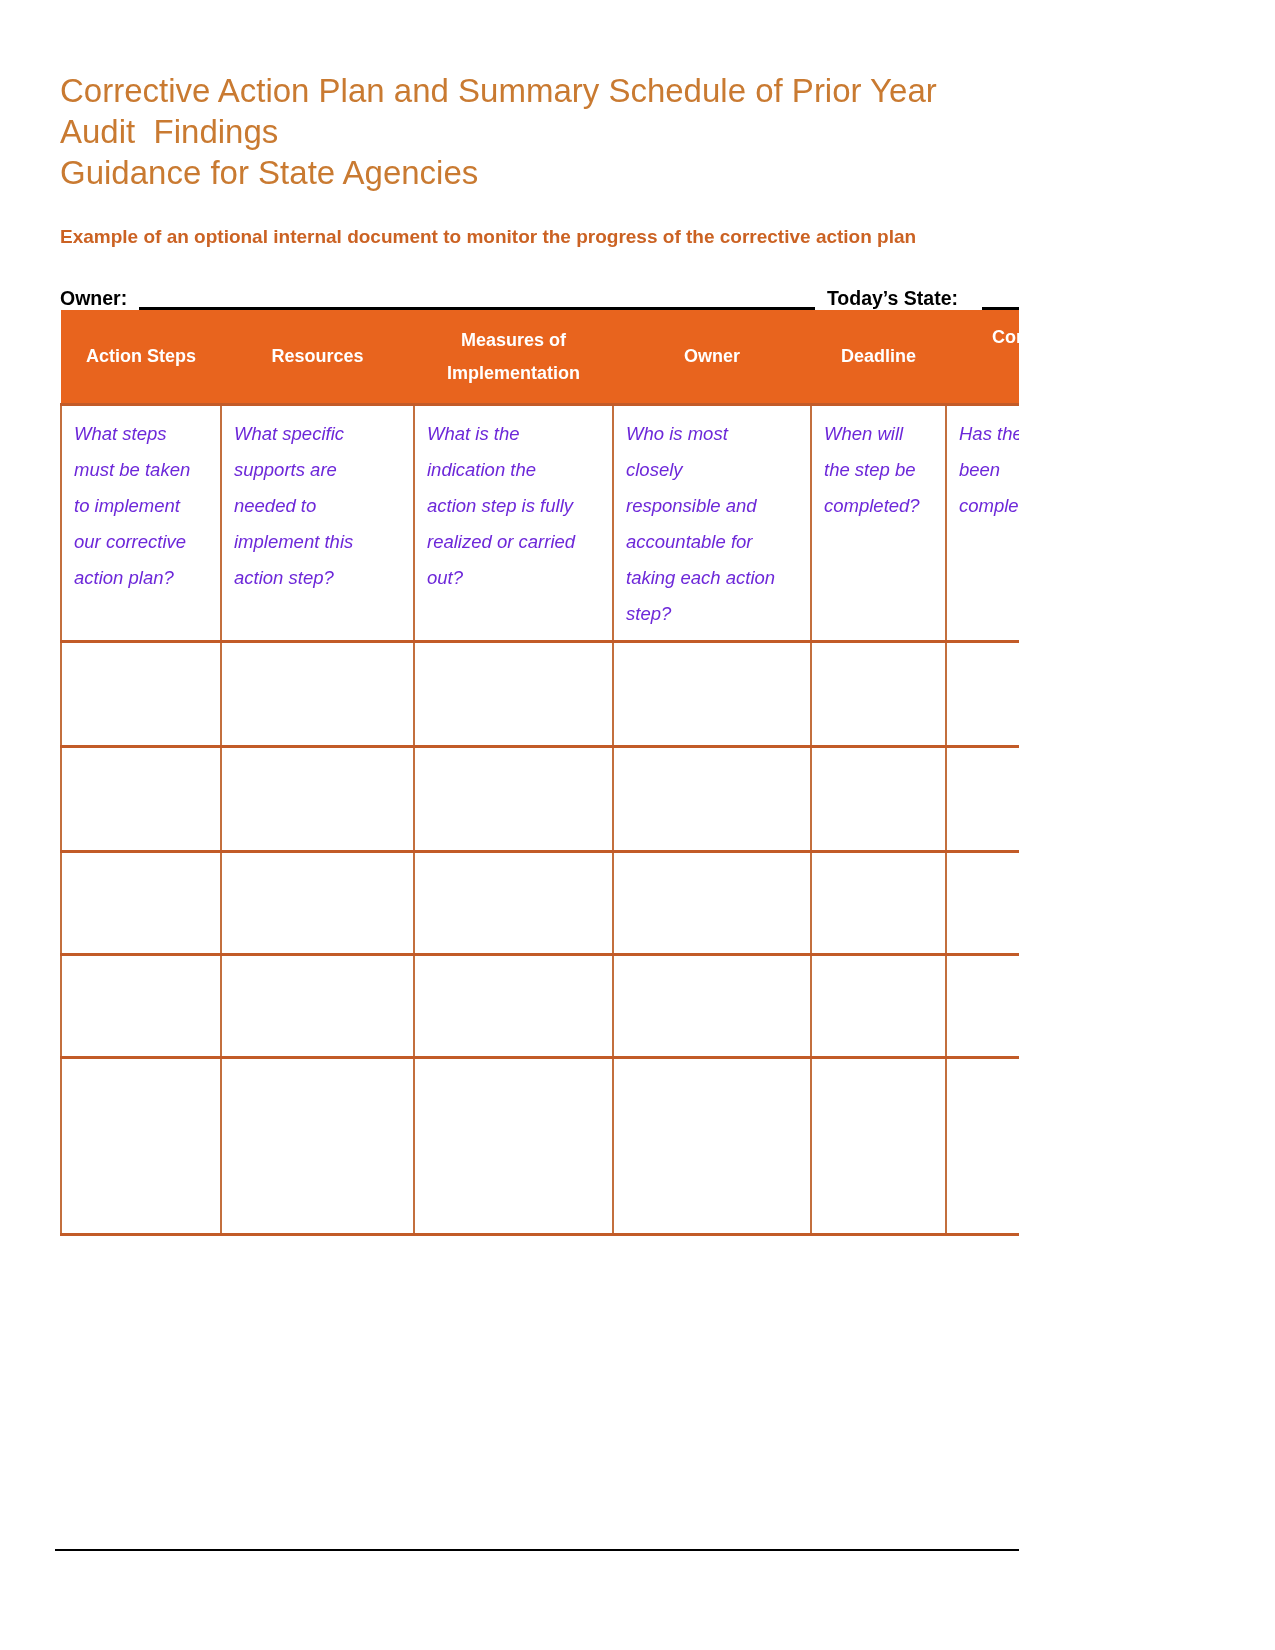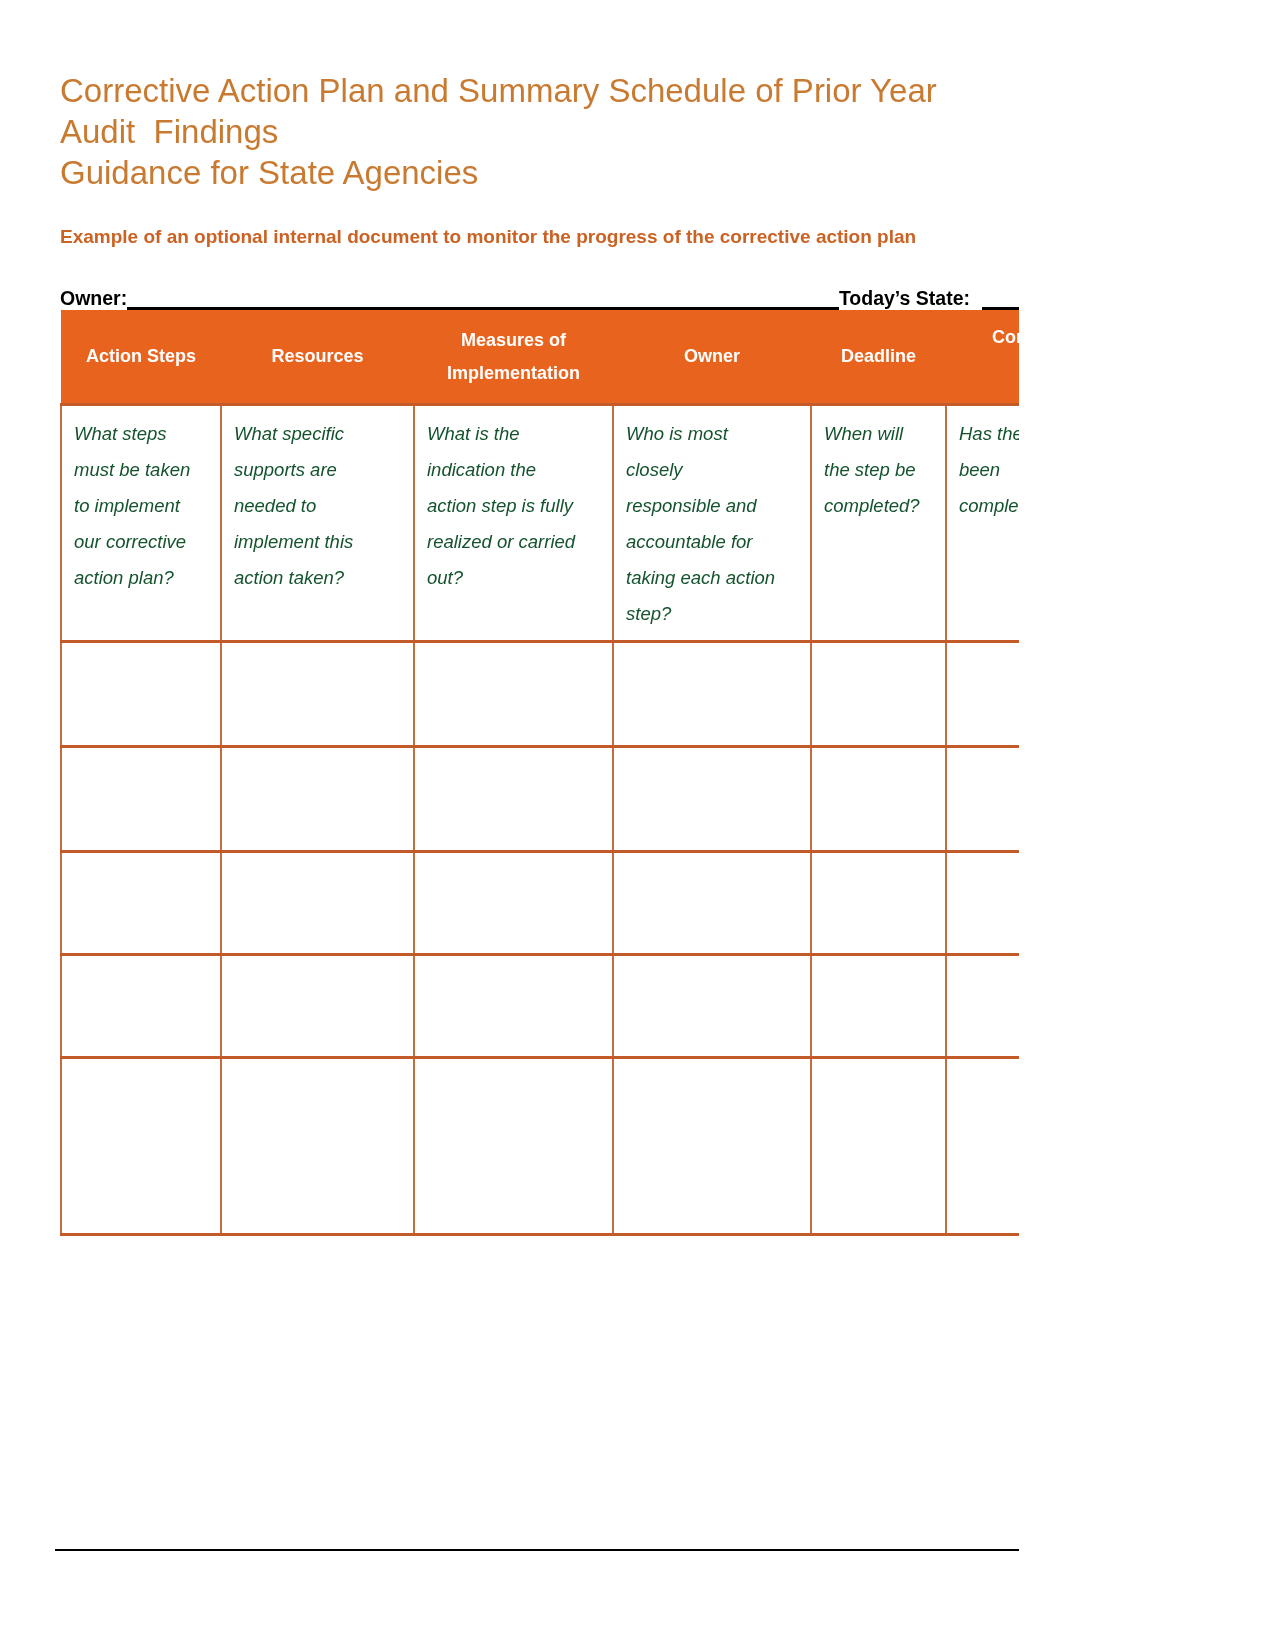--- a/index.html
+++ b/index.html
@@ -40,20 +40,21 @@
   }
 
   .owner-row {
     display:flex;
     align-items:flex-end;
     margin-top:38px;
     width:1070px;
     font-size:19.5px;
     font-weight:700;
     line-height:24px;
+    gap:12px;
   }
   .owner-row .lbl { white-space:nowrap; }
   .fill-line {
     display:inline-block;
     border-bottom:3px solid #000;
     height:20px;
     box-sizing:border-box;
   }
   .fill-line.long { flex:1 1 auto; }
   .fill-line.short { width:148px; margin-left:12px; }
@@ -98,21 +99,21 @@
     border-top:3px solid #c25b28;
     border-bottom:3px solid #c25b28;
   }
   .desc-row td {
     vertical-align:top;
     padding:10px 6px 8px 12px;
     font-style:italic;
     font-size:18.5px;
     line-height:36px;
     white-space:pre-line;
-    color:#14532d;
+    color:#6d28d9;
   }
   tr.er-a td { height:100px; }
   tr.er-b td { height:98px; }
   tr.er-c td { height:172px; }
 
   .footer-line {
     position:absolute;
     left:55px;
     top:1549px;
     width:1133px;
@@ -171,21 +172,21 @@
         <tr class="desc-row">
           <td>What steps
 must be taken
 to implement
 our corrective
 action plan?</td>
           <td>What specific
 supports are
 needed to
 implement this
-action taken?</td>
+action step?</td>
           <td>What is the
 indication the
 action step is fully
 realized or carried
 out?</td>
           <td>Who is most
 closely
 responsible and
 accountable for
 taking each action

